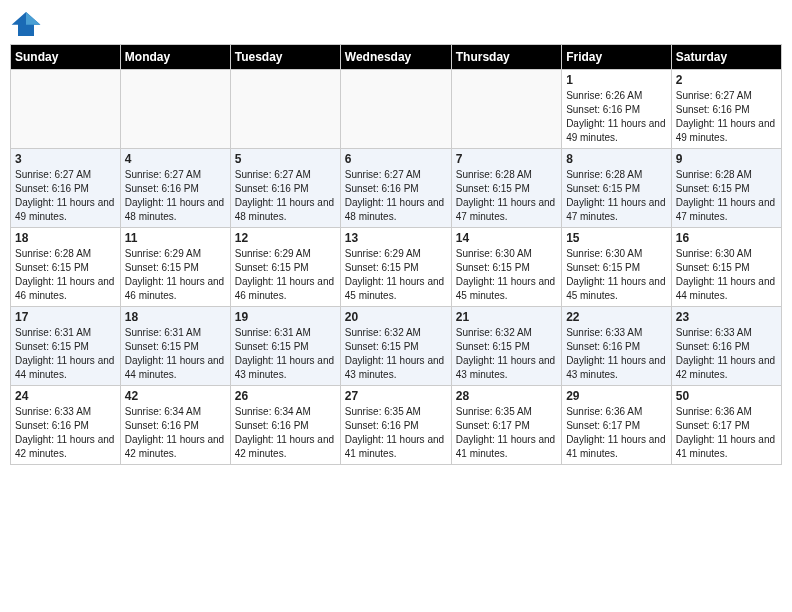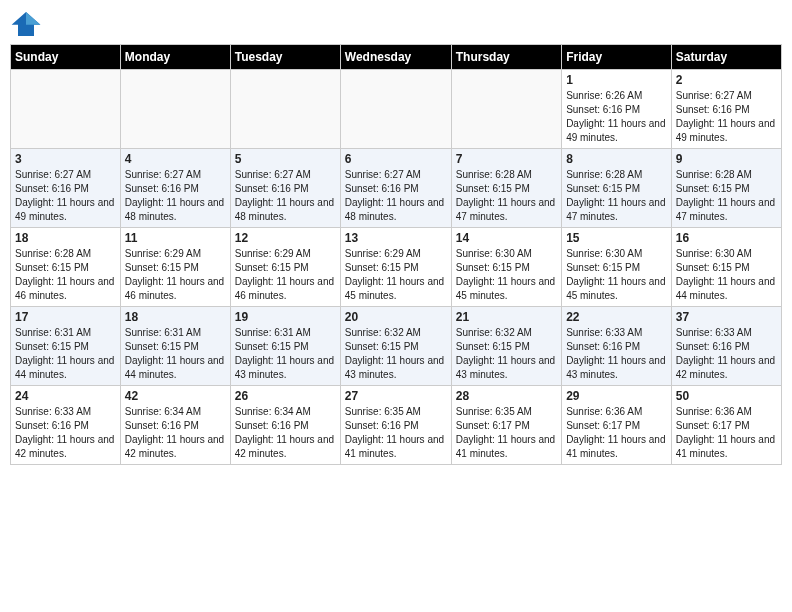--- a/index.html
+++ b/index.html
@@ -234,21 +234,21 @@
 Sunset: 6:15 PM
 Daylight: 11 hours and 43 minutes.</div>
         </td>
         <td>
           <div class="day-num">22</div>
           <div class="day-info" style="white-space: pre-line;">Sunrise: 6:33 AM
 Sunset: 6:16 PM
 Daylight: 11 hours and 43 minutes.</div>
         </td>
         <td>
-          <div class="day-num">37</div>
+          <div class="day-num">23</div>
           <div class="day-info" style="white-space: pre-line;">Sunrise: 6:33 AM
 Sunset: 6:16 PM
 Daylight: 11 hours and 42 minutes.</div>
         </td>
       </tr>
       <tr class="row-odd">
         <td>
           <div class="day-num">24</div>
           <div class="day-info" style="white-space: pre-line;">Sunrise: 6:33 AM
 Sunset: 6:16 PM

